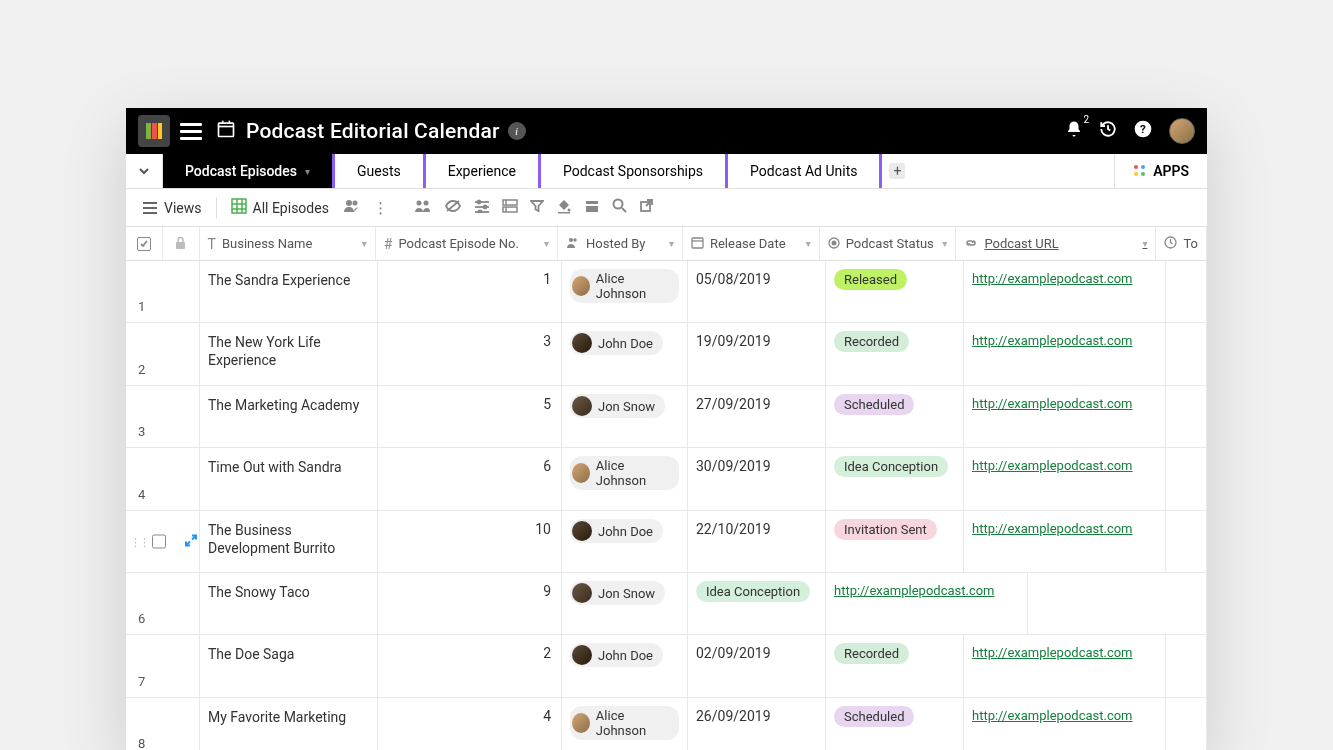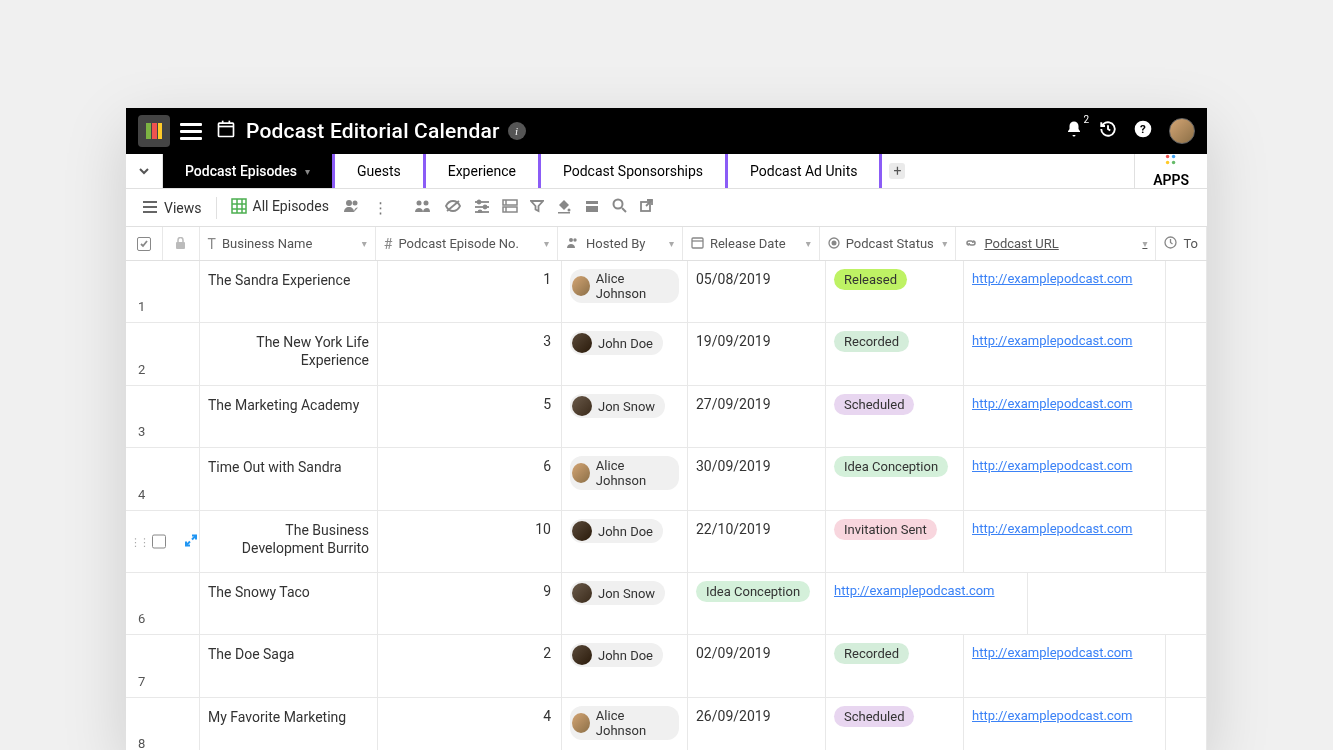--- a/index.html
+++ b/index.html
@@ -19,54 +19,54 @@
 .badge { position: absolute; top: -6px; right: -6px; font-size: 10px; }
 .avatar-img { width: 26px; height: 26px; border-radius: 50%; background: linear-gradient(135deg, #d4a574, #8b6f47); border: 1px solid #666; }
 .tabs-row { height: 35px; display: flex; background: #fff; border-bottom: 1px solid #e0e0e0; }
 .collapse-btn { width: 37px; display:flex; align-items:center; justify-content:center; border-right:1px solid #e0e0e0; cursor:pointer; }
 .tab { padding: 0 22px; display: flex; align-items: center; font-size: 14px; cursor: pointer; border-right: 3px solid #8b5cf6; }
 .tab.active { background: #000; color: #fff; font-weight: 500; }
 .tab .chev { margin-left: 8px; font-size: 10px; color:#aaa; }
 .tab.active .chev { color:#888; }
 .plus-tab { width: 30px; display:flex; align-items:center; justify-content:center; }
 .plus-box { background: #eaeaea; width: 16px; height: 16px; border-radius: 3px; display:flex; align-items:center; justify-content:center; font-size:14px; color:#555; }
-.apps-btn { margin-left:auto; border-left:1px solid #e0e0e0; padding:0 18px; display:flex; align-items:center; gap:6px; font-size:14px; font-weight:600; cursor:pointer;flex-direction:column; }
+.apps-btn { margin-left:auto; border-left:1px solid #e0e0e0; padding:0 18px; display:flex; align-items:center; gap:6px; font-size:14px; font-weight:600; cursor:pointer; }
 .toolbar { height: 38px; display:flex; align-items:center; padding: 0 10px; gap: 4px; border-bottom: 1px solid #e0e0e0; }
-.toolbar .tb-item { display:flex; align-items:flex-start; gap:6px; padding: 4px 6px; font-size: 14px; cursor:pointer; color:#333; }
+.toolbar .tb-item { display:flex; align-items:center; gap:6px; padding: 4px 6px; font-size: 14px; cursor:pointer; color:#333; }
 .toolbar .divider { width:1px; height:22px; background:#e0e0e0; margin: 0 4px; }
 .toolbar .icon-only { color:#777; font-size:15px; cursor:pointer; padding:4px; }
 .grid-icon { color: #4caf50; }
 .col-header-row { height: 34px; display:flex; border-bottom:1px solid #e0e0e0; background:#fff; font-size:13px; color:#555; }
 .col-header { display:flex; align-items:center; padding: 0 8px; border-right:1px solid #e8e8e8; position:relative; }
 .col-header .chev-sm { margin-left:auto; color:#aaa; font-size:10px; }
 .col-header .ico { margin-right:6px; color:#888; font-size:14px; }
 .c-check { width: 37px; justify-content:center; }
 .c-lock { width: 37px; justify-content:center; color:#bbb; }
 .c-name { width: 178px; }
 .c-no { width: 184px; }
 .c-host { width: 126px; }
 .c-date { width: 138px; justify-content: flex-end; }
 .c-status { width: 138px; }
 .c-url { width: 202px; text-decoration: underline; }
 .c-last { flex:1; }
 .data-row { display:flex; height: 62px; border-bottom: 1px solid #e8e8e8; font-size: 14px; color:#333; }
 .data-row:nth-child(2), .data-row:nth-child(4), .data-row:nth-child(7), .data-row:nth-child(9) { height:63px; }
 .cell { border-right:1px solid #e8e8e8; padding:8px; display:flex; align-items:flex-start; }
 .cell.rownum { width:74px; align-items:flex-end; padding-left:12px; color:#555; font-size:13px; position:relative; }
-.cell.name { width:178px; padding-top:10px; line-height:1.3;text-align:right; }
+.cell.name { width:178px; padding-top:10px; line-height:1.3; }
 .cell.no { width:184px; justify-content:flex-end; padding-top:10px; padding-right:10px; }
 .cell.host { width:126px; padding-top:8px; }
 .cell.date { width:138px; padding-top:10px; }
 .cell.status { width:138px; padding-top:8px; }
 .cell.url { width:202px; padding-top:10px; }
 .cell.last { flex:1; }
 .host-chip { display:inline-flex; align-items:center; background:#f0f0f0; border-radius:12px; padding: 2px 10px 2px 2px; font-size:13px; gap:6px; }
 .host-avatar { width:20px; height:20px; border-radius:50%; }
 .status-pill { display:inline-block; padding:3px 10px; border-radius:12px; font-size:13px; }
-.url-link { color:#3b82f6; text-decoration:underline; font-size:13px; }
+.url-link { color:#15803d; text-decoration:underline; font-size:13px; }
 .row-hover-controls { display:none; position:absolute; left:4px; top:50%; transform:translateY(-50%); align-items:center; gap:4px; }
 .data-row.hovered .row-hover-controls { display:flex; }
 .drag-handle { color:#aaa; font-size:11px; letter-spacing:-2px; }
 .expand-icon { color:#2196f3; }
 .checkbox { width:14px; height:14px; border:1.5px solid #888; border-radius:2px; }
 </style>
 </head>
 <body>
 
 <div class="app-window">

